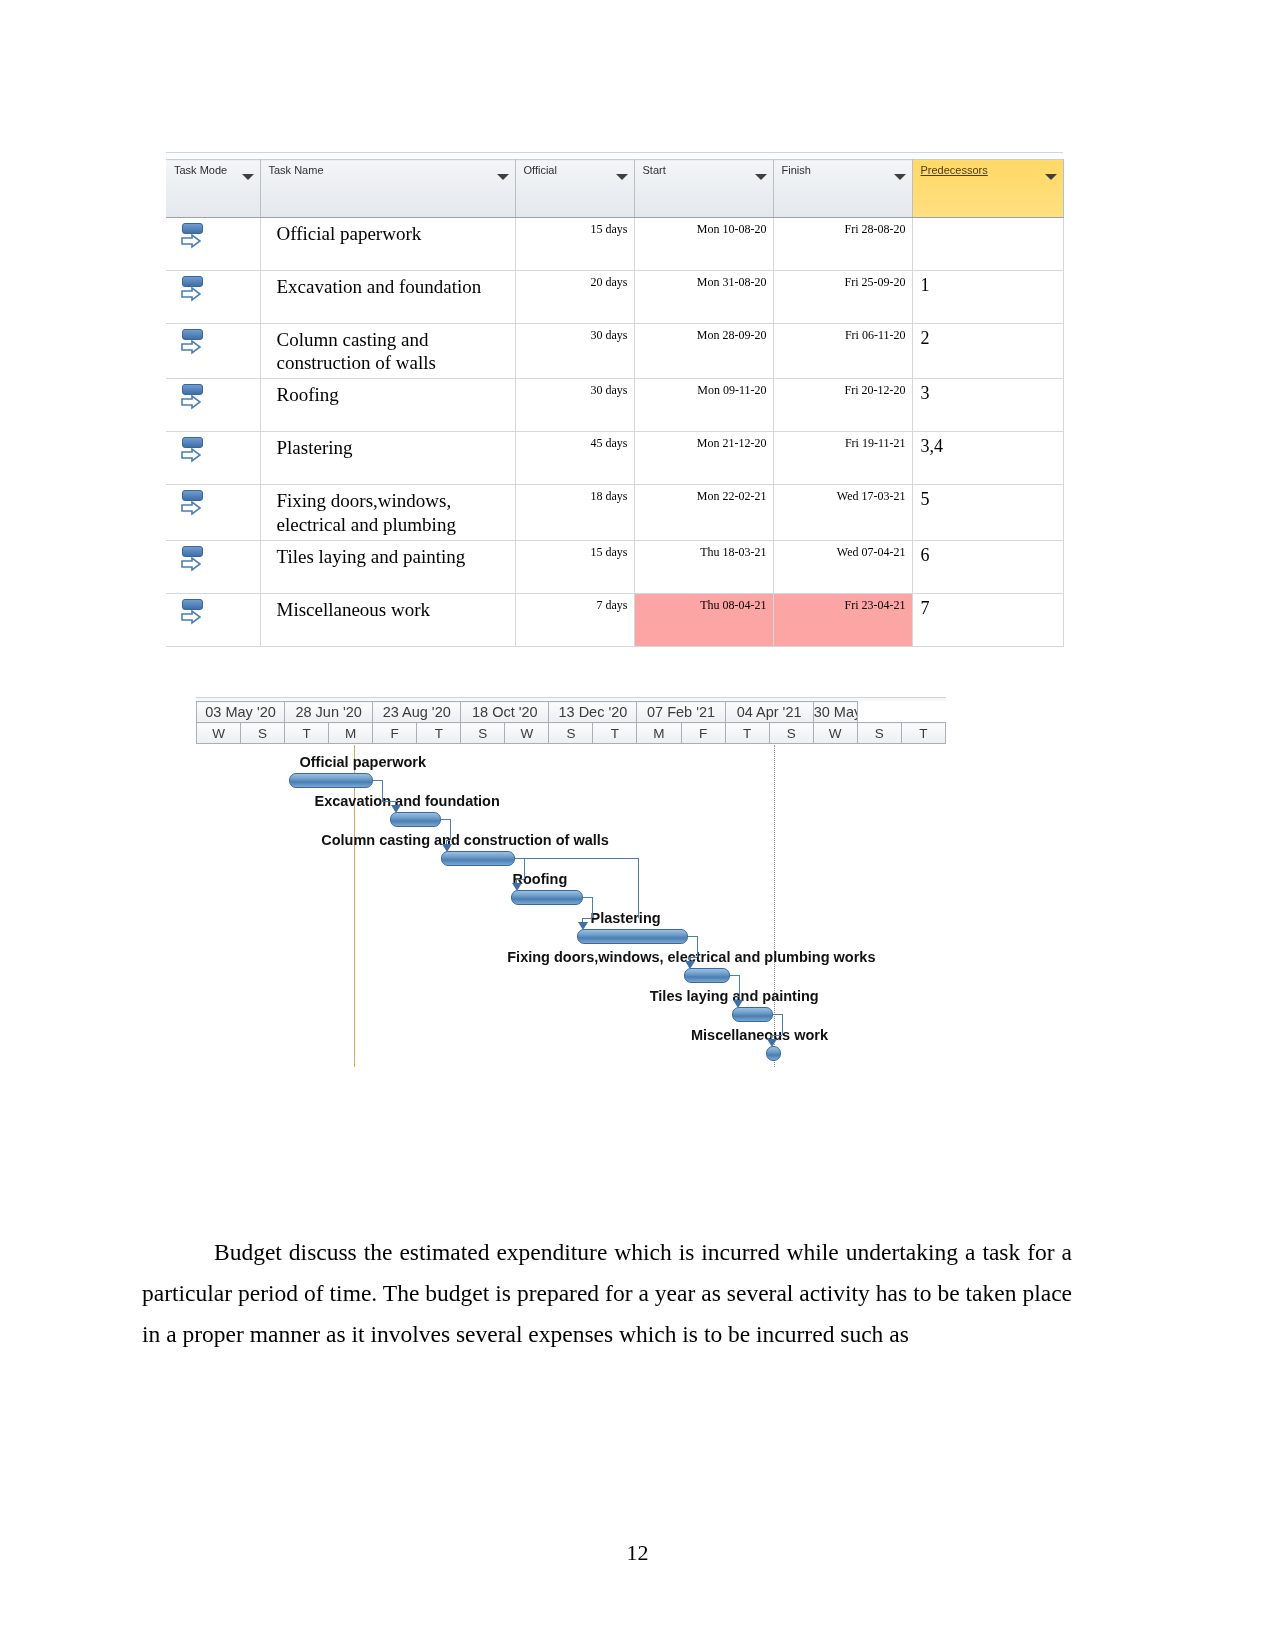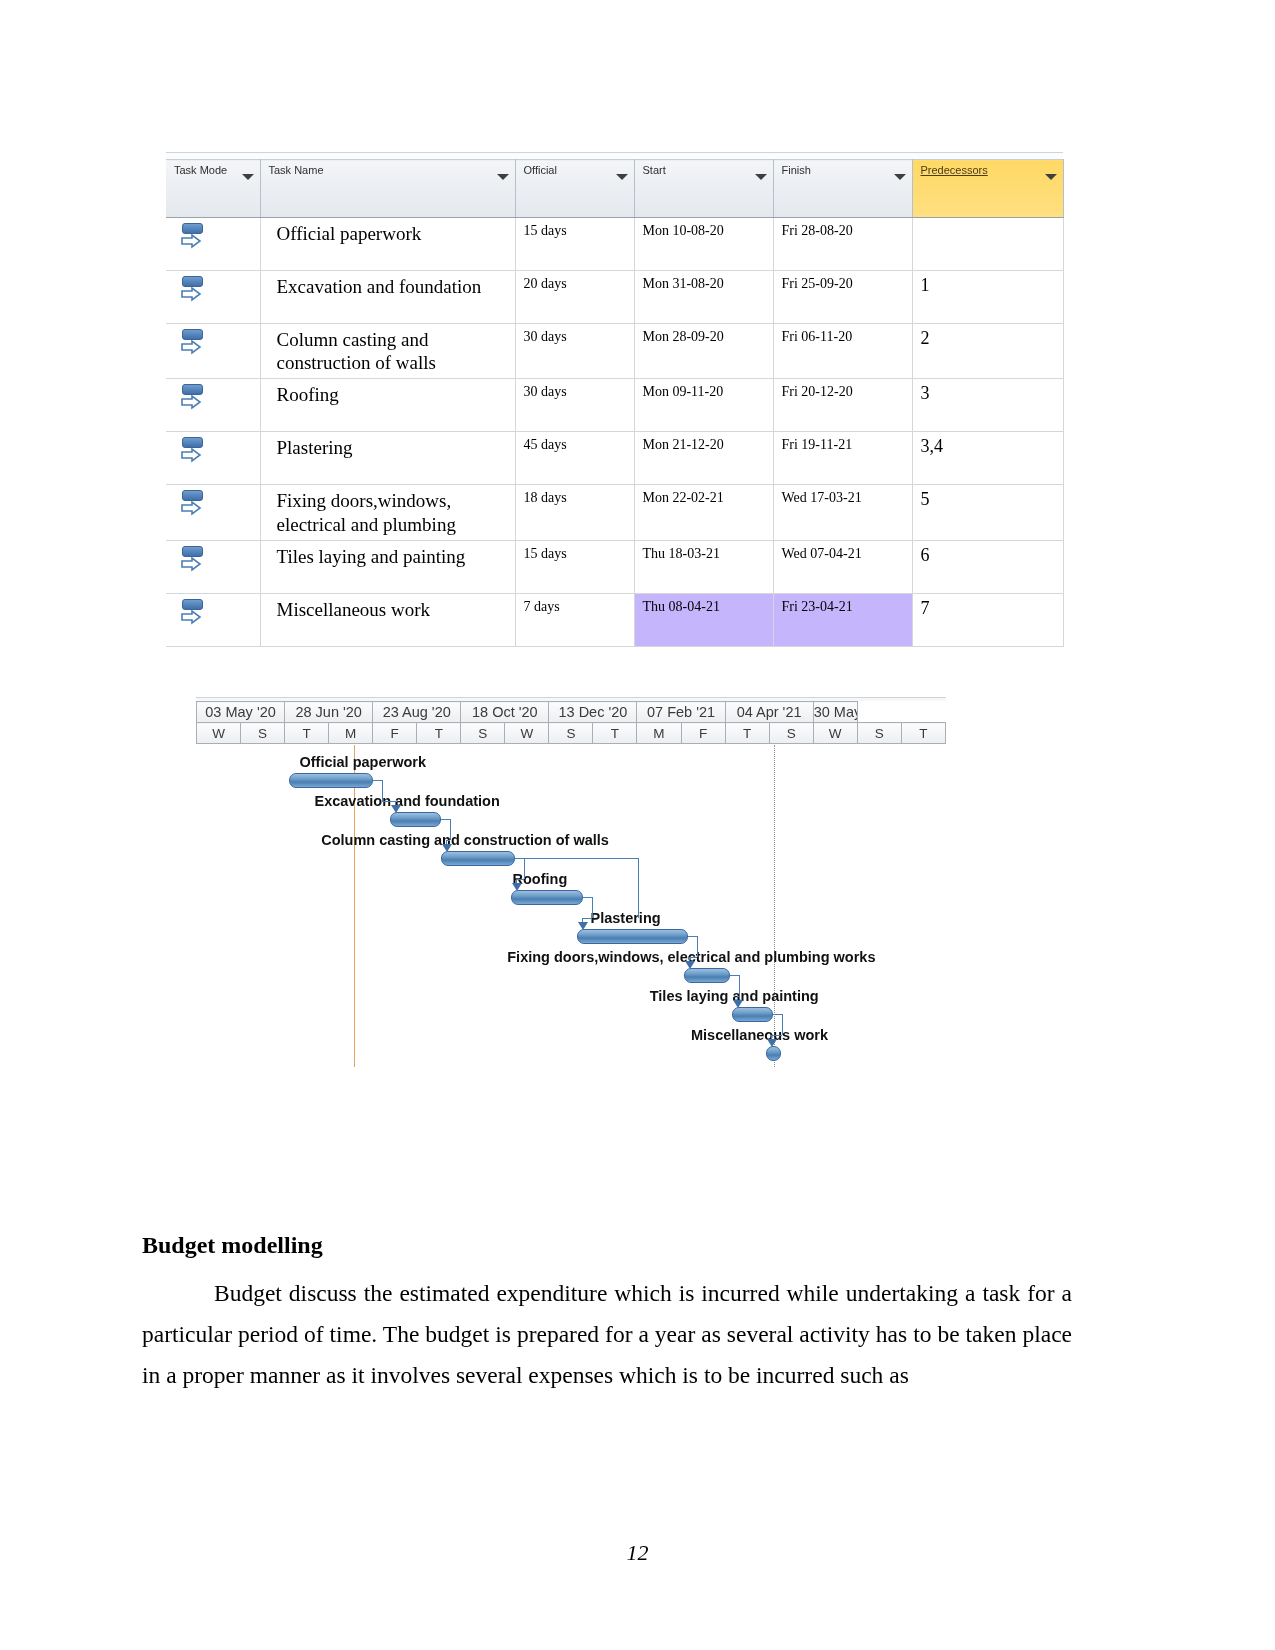--- a/index.html
+++ b/index.html
@@ -75,25 +75,25 @@
     border-right: 1px solid #d4d8dd;
     border-bottom: 1px solid #d4d8dd;
     font-family: "Liberation Serif", serif;
     font-size: 19px;
     color: #000;
     padding: 4px 6px 4px 8px;
     vertical-align: top;
     background: #ffffff;
     line-height: 1.22;
   }
-  .tbl tbody tr.sel td.hl { background: #c4b5fd; margin-left: 48px; }
+  .tbl tbody tr.sel td.hl { background: #fca5a5; margin-left: 48px; }
   .tbl tbody td.c-mode-cell { padding-left: 14px; }
   .tbl tbody td.name-cell { padding-left: 16px; }
   .tbl tbody td.dur-cell,
-  .tbl tbody td.date-cell { font-size: 14px; }
+  .tbl tbody td.date-cell { font-size: 12px; text-align: right; }
   .tbl tbody td.pred-cell { font-size: 18px; }
   .tbl tbody tr { height: 53px; }
 
   
   .mode-icon { position: relative; width: 26px; height: 30px; }
   .mode-icon .bar {
     position: absolute; left: 2px; top: 1px;
     width: 19px; height: 9px; border-radius: 3px;
     background: linear-gradient(#6f9dd1, #3f6fa8);
     border: 1px solid #3c6595;
@@ -201,21 +201,20 @@
     text-indent: 72px;
     margin: 0;
   }
   #page-num {
     position: absolute;
     left: 0; top: 1540px;
     width: 1275px;
     text-align: center;
     font-family: "Liberation Serif", serif;
     font-size: 22px;
-    font-style: italic;
   }
 </style>
 </head>
 <body>
 
 <div id="project-table">
   <div class="tbl-topline"></div>
   <table class="tbl">
     <colgroup>
       <col class="c-mode">
@@ -440,16 +439,15 @@
         <div class="lnk lnk-h" style="left: 575px; top: 290px; width: 10.75px;"></div>
         <div class="lnk lnk-v" style="left: 575px; top: 290px; height: 5px;"></div>
         <div class="arrowhead" style="left: 571px; top: 294px;"></div>
         <div class="lnk lnk-h" style="left: 327.75px; top: 113px; width: 114.25px;"></div>
         <div class="lnk lnk-v" style="left: 442px; top: 113px; height: 60px;"></div>
       </div>
   </div>
 </div>
 
 <div id="doc-body">
-  <div class="doc-h">Budget modelling</div>
   <p class="doc-p">Budget discuss the estimated expenditure which is incurred while undertaking a task for a particular period of time. The budget is prepared for a year as several activity has to be taken place in a proper manner as it involves several expenses which is to be incurred such as</p>
 </div>
 <div id="page-num">12</div>
 
 </body></html>

